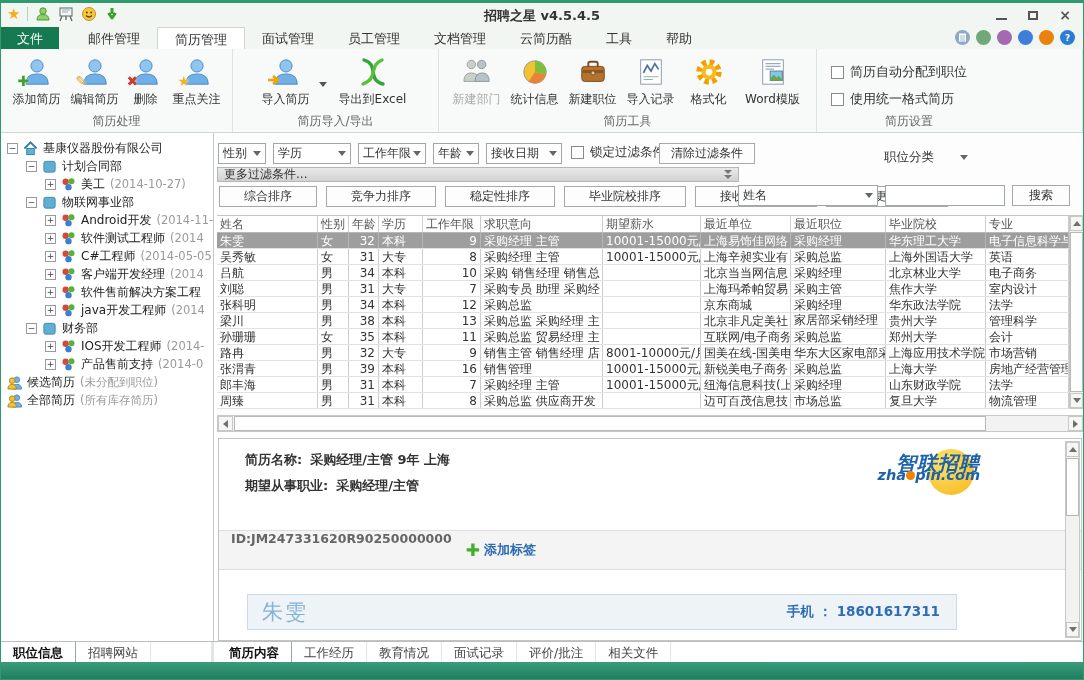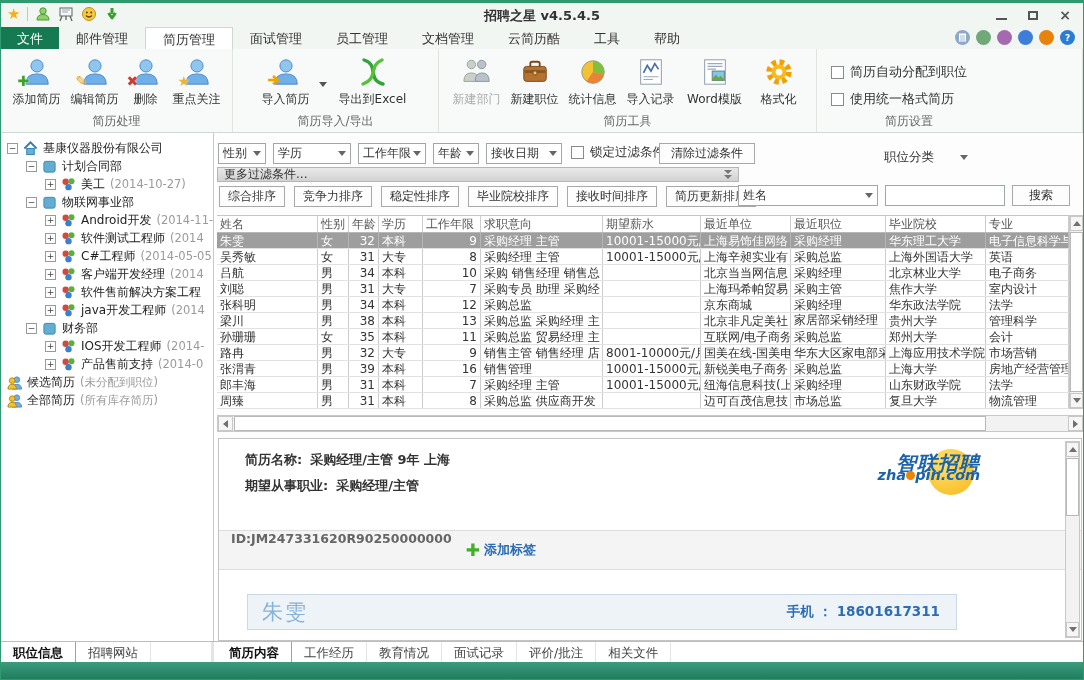--- a/index.html
+++ b/index.html
@@ -14,21 +14,21 @@
   .title-text{position:absolute;left:0;right:0;top:4px;text-align:center;font-size:13px;font-weight:bold;color:#333;}
   .win-controls{position:absolute;right:4px;top:2px;display:flex;gap:4px;}
   .win-btn{width:28px;height:20px;display:flex;align-items:center;justify-content:center;color:#555;}
   .wb-min{width:11px;height:2px;background:#555;margin-top:8px;}
   .wb-max{width:10px;height:9px;border:2px solid #555;}
   .wb-close{font-size:14px;font-weight:bold;line-height:14px;}
 
   
   .menubar{position:absolute;left:0;top:26px;right:0;height:22px;background:#f2f6f3;display:flex;align-items:stretch;}
   .file-tab{background:#157a52;color:#fff;font-size:13px;padding:3px 16px 0 16px;width:58px;text-align:center;}
-  .menu-tabs{display:flex;}
+  .menu-tabs{display:flex;margin-left:12px;}
   .menu-tab{padding:3px 17px 0 17px;font-size:13px;color:#333;}
   .menu-tab.active{background:#fff;border:1px solid #cfd6d1;border-bottom:none;}
   .menu-circles{position:absolute;right:8px;top:3px;display:flex;gap:6px;}
   .mcirc{width:15px;height:15px;border-radius:50%;display:flex;align-items:center;justify-content:center;font-size:9px;color:#fff;font-weight:bold;}
 
   
   .ribbon{position:absolute;left:0;top:48px;right:0;height:84px;background:#f7faf8;border-bottom:1px solid #cfd8d2;display:flex;}
   .rgroup{position:relative;border-right:1px solid #dde5df;padding:4px 6px 16px 6px;display:flex;align-items:flex-start;}
   .rgroup-caption{position:absolute;left:0;right:0;bottom:2px;text-align:center;font-size:12px;color:#666;}
   .rbtn{display:flex;flex-direction:column;align-items:center;min-width:58px;padding:1px 3px;}
@@ -58,21 +58,21 @@
   .dropdown{position:absolute;height:21px;border:1px solid #9fa8a2;background:#fff;font-size:12px;color:#333;display:flex;align-items:center;padding:0 4px;}
   .dropdown .arr{margin-left:auto;width:0;height:0;border-left:4px solid transparent;border-right:4px solid transparent;border-top:5px solid #666;}
   .flat-dd{position:absolute;display:flex;align-items:center;font-size:12.5px;color:#333;gap:26px;}
   .flat-dd .arr{width:0;height:0;border-left:4px solid transparent;border-right:4px solid transparent;border-top:5px solid #666;}
   .lock-check{position:absolute;display:flex;align-items:center;gap:6px;font-size:12.5px;color:#333;}
   .push-btn{position:absolute;height:21px;border:1px solid #a8a8a8;background:#fdfdfd;font-size:12px;color:#333;display:flex;align-items:center;justify-content:center;}
   .more-bar{position:absolute;background:linear-gradient(#e9e9e9,#d2d2d2);border:1px solid #b5b5b5;font-size:12px;color:#333;display:flex;align-items:center;padding:0 6px;}
   .chev2{margin-left:auto;display:flex;flex-direction:column;gap:1px;}
   .chev2 i{width:0;height:0;border-left:4px solid transparent;border-right:4px solid transparent;border-top:4px solid #777;}
   .sort-row{position:absolute;left:2px;top:53px;display:flex;gap:9px;}
-  .sort-btn{height:21px;border:1px solid #a8a8a8;background:#fdfdfd;font-size:12px;color:#333;display:flex;align-items:center;padding:0 8px;}
+  .sort-btn{height:21px;border:1px solid #a8a8a8;background:#fdfdfd;font-size:12px;color:#333;display:flex;align-items:center;padding:0 24px;}
   .search-input{position:absolute;height:21px;border:1px solid #9fa8a2;background:#fff;font-size:12px;padding:0 4px;}
 
   
   .rtable{position:absolute;left:0;top:82px;width:852px;background:#fff;border-top:1px solid #c5c5c5;}
   .trow{display:flex;height:16px;border-bottom:1px solid #e2e2e2;}
   .trow.head{height:17px;border-bottom:1px solid #b8b8b8;}
   .tcell{font-size:12px;color:#333;padding:0 3px;border-right:1px solid #cdcdcd;white-space:nowrap;overflow:hidden;line-height:16px;}
   .trow.head .tcell{color:#555;}
   .tcell.num{text-align:right;}
   .trow.sel{background:#9e9e9e;}
@@ -272,68 +272,68 @@
               <circle cx="21" cy="8" r="4.5" fill="#b8c2c8" stroke="#8a959c"></circle>
               <path d="M2 26 q0 -9 8 -9 q8 0 8 9 z" fill="#c9cfc9" stroke="#9aa39a"></path>
               <path d="M14 26 q0 -9 7.5 -9 q7.5 0 7.5 9 z" fill="#b8c2c8" stroke="#8a959c"></path>
             </svg>
           </span>
         <span class="rlabel">新建部门</span>
       </div>
       <div class="rbtn">
         <span class="ric">
             <svg width="30" height="30" viewBox="0 0 32 32">
+              <circle cx="16" cy="16" r="12" fill="#f2c233" stroke="#999"></circle>
+              <path d="M16 16 L16 4 A12 12 0 0 1 27.5 19 Z" fill="#7fbf3f"></path>
+              <path d="M16 16 L27.5 19 A12 12 0 0 1 9 26 Z" fill="#e8833a"></path>
+            </svg>
+          </span>
+        <span class="rlabel">统计信息</span>
+      </div>
+      <div class="rbtn">
+        <span class="ric">
+            <svg width="30" height="30" viewBox="0 0 32 32">
               <rect x="11" y="5" width="10" height="7" rx="2" fill="none" stroke="#7a4a1f" stroke-width="2"></rect>
               <rect x="4" y="10" width="24" height="16" rx="3" fill="#b5722f" stroke="#7a4a1f"></rect>
               <rect x="5" y="14" width="22" height="3" fill="#8a5524"></rect>
               <rect x="14" y="15" width="4" height="4" rx="1" fill="#e8c87a" stroke="#7a4a1f"></rect>
             </svg>
           </span>
         <span class="rlabel">新建职位</span>
       </div>
       <div class="rbtn">
         <span class="ric">
             <svg width="30" height="30" viewBox="0 0 32 32">
-              <circle cx="16" cy="16" r="12" fill="#f2c233" stroke="#999"></circle>
-              <path d="M16 16 L16 4 A12 12 0 0 1 27.5 19 Z" fill="#7fbf3f"></path>
-              <path d="M16 16 L27.5 19 A12 12 0 0 1 9 26 Z" fill="#e8833a"></path>
-            </svg>
-          </span>
-        <span class="rlabel">统计信息</span>
-      </div>
-      <div class="rbtn">
-        <span class="ric">
-            <svg width="30" height="30" viewBox="0 0 32 32">
               <rect x="5" y="3" width="22" height="26" fill="#fff" stroke="#8899aa"></rect>
               <polyline points="8,17 12,9 16,15 20,7 24,13" fill="none" stroke="#4a6fa5" stroke-width="1.8"></polyline>
               <path d="M8 21 h16 M8 24 h10" stroke="#99aabb" stroke-width="1.2"></path>
             </svg>
           </span>
         <span class="rlabel">导入记录</span>
+      </div>
+      <div class="rbtn">
+        <span class="ric">
+            <svg width="30" height="30" viewBox="0 0 32 32">
+              <circle cx="16" cy="16" r="10" fill="none" stroke="#f0a000" stroke-width="7" stroke-dasharray="4.5 3.4"></circle>
+              <circle cx="16" cy="16" r="8" fill="#f8b820"></circle>
+              <circle cx="16" cy="16" r="3.6" fill="#fff"></circle>
+            </svg>
+          </span>
+        <span class="rlabel">格式化</span>
       </div>
       <div class="rbtn" style="min-width:70px">
         <span class="ric">
             <svg width="30" height="30" viewBox="0 0 32 32">
               <rect x="5" y="3" width="22" height="26" fill="#fff" stroke="#8899aa"></rect>
               <path d="M8 7 h16 M8 10 h16 M8 13 h9" stroke="#9ab" stroke-width="1.3"></path>
               <rect x="13" y="15" width="13" height="10" fill="#7ec8e8" stroke="#667788"></rect>
               <path d="M13 23 l4 -4 3 3 2 -2 4 4 v1 h-13 z" fill="#6aa84f"></path>
             </svg>
           </span>
         <span class="rlabel">Word模版</span>
-      </div>
-      <div class="rbtn">
-        <span class="ric">
-            <svg width="30" height="30" viewBox="0 0 32 32">
-              <circle cx="16" cy="16" r="10" fill="none" stroke="#f0a000" stroke-width="7" stroke-dasharray="4.5 3.4"></circle>
-              <circle cx="16" cy="16" r="8" fill="#f8b820"></circle>
-              <circle cx="16" cy="16" r="3.6" fill="#fff"></circle>
-            </svg>
-          </span>
-        <span class="rlabel">格式化</span>
       </div>
       <div class="rgroup-caption">简历工具</div>
     </div>
 
     <div class="rgroup" style="flex:1">
       <div class="rcheck-col">
         <label class="rcheck">
             <span class="cbox"></span>
             <span>简历自动分配到职位</span>
           </label>

